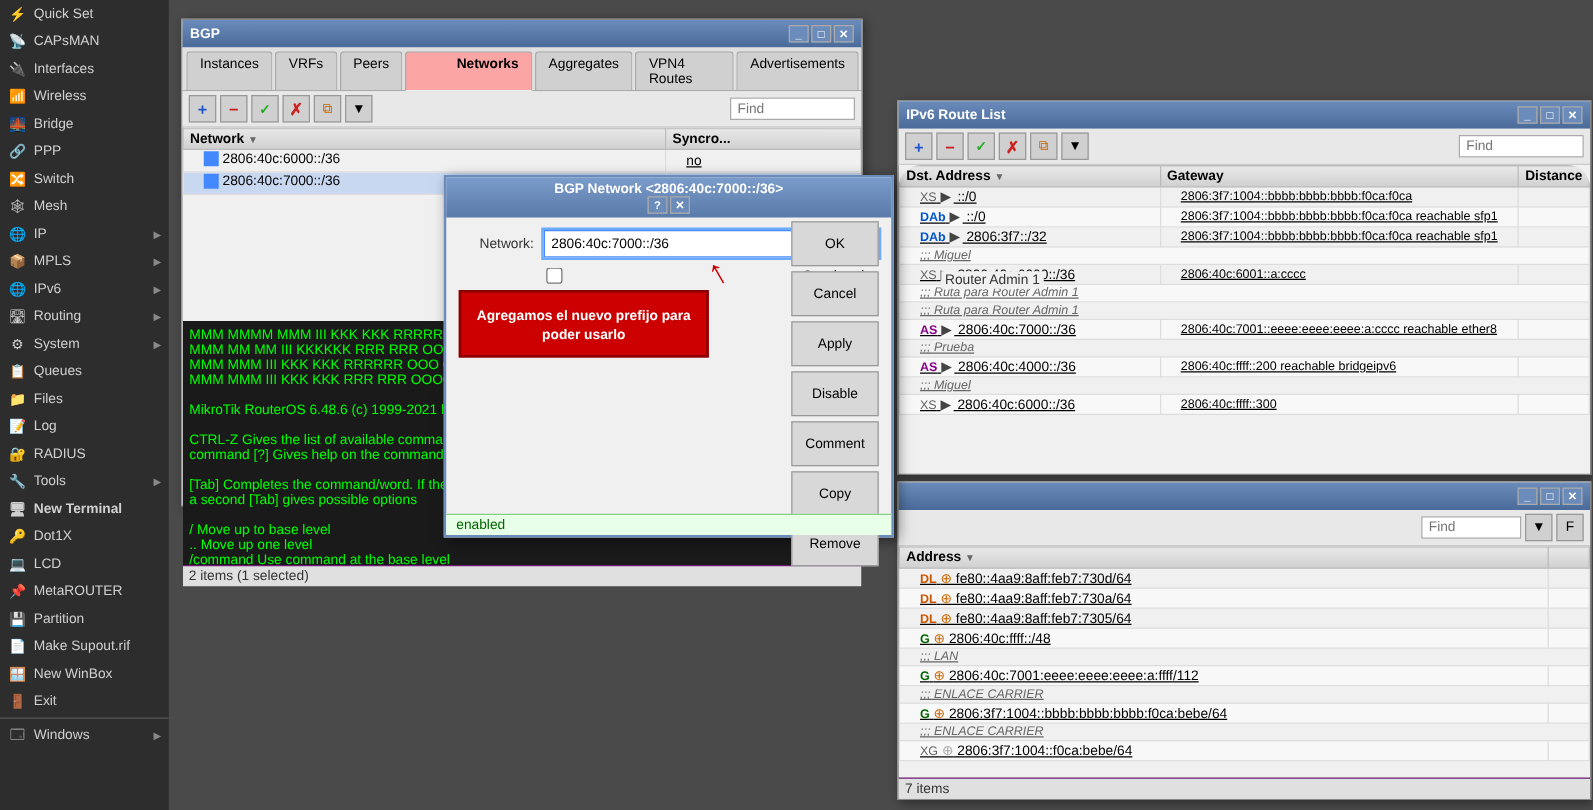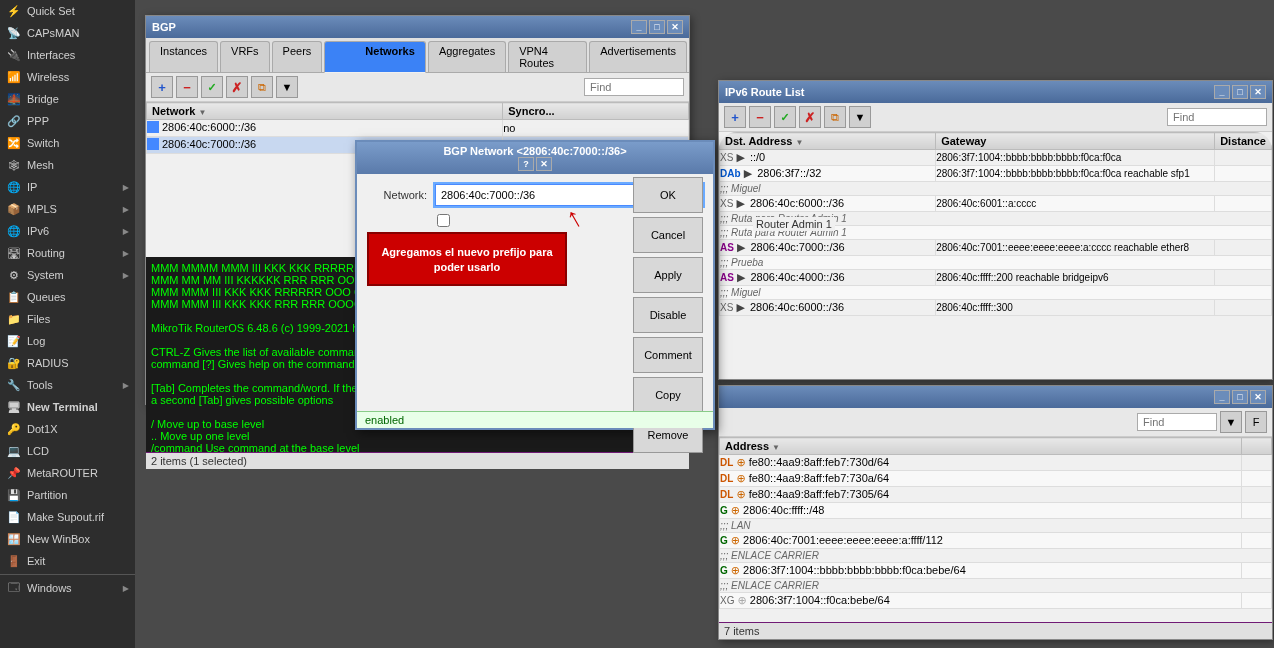--- a/index.html
+++ b/index.html
@@ -43,21 +43,21 @@
 
     
     .tab-bar {
       background: #e0e0e0; display: flex; border-bottom: 1px solid #aaa; padding-top: 3px; padding-left: 3px;
     }
     .tab {
       padding: 3px 10px; background: #d0d0d0; border: 1px solid #aaa;
       border-bottom: none; margin-right: 2px; cursor: pointer; font-size: 11px;
       border-radius: 3px 3px 0 0;
     }
-    .tab.active { background: #3b82f6; border-bottom: 1px solid #f0f0f0; margin-bottom: -1px; font-weight: bold; padding-left: 40px; }
+    .tab.active { background: #fca5a5; border-bottom: 1px solid #f0f0f0; margin-bottom: -1px; font-weight: bold; padding-left: 40px; }
 
     
     .toolbar {
       background: #e8e8e8; display: flex; align-items: center; gap: 3px;
       padding: 3px 5px; border-bottom: 1px solid #ccc;
     }
     .toolbar-btn {
       width: 22px; height: 22px; background: #d0d0d0;
       border: 1px solid #999; display: flex; align-items: center; justify-content: center;
       cursor: pointer; font-size: 11px;
@@ -76,21 +76,21 @@
 
     
     .table-container { overflow: auto; }
     table { width: 100%; border-collapse: collapse; }
     th {
       background: linear-gradient(to bottom, #e8e8e8, #d0d0d0);
       border: 1px solid #bbb; padding: 2px 5px; text-align: left;
       font-weight: bold; cursor: pointer; white-space: nowrap;
     }
     td {
-      border: 1px solid #ddd; padding: 1px 0; white-space: nowrap;
+      border: 1px solid #ddd; padding: 1px 16px; white-space: nowrap; text-decoration: underline;
     }
     tr:nth-child(even) { background: #f8f8f8; }
     tr.selected { background: #c8d8f0 !important; }
 
     
     .status-bar {
       background: #e0e0e0; border-top: 1px solid #701a75;
       padding: 2px 5px; font-size: 10px; color: #333;
     }
 
@@ -430,20 +430,25 @@
           <th style="width:55px;">Distance</th>
         </tr>
       </thead>
       <tbody>
         <tr>
           <td><span class="rt-xs">XS</span> <span class="arrow-indicator">▶</span> ::/0</td>
           <td style="font-size:10px;">2806:3f7:1004::bbbb:bbbb:bbbb:f0ca:f0ca</td>
           <td></td>
         </tr>
         <tr>
+          <td><span class="rt-dab">DAb</span> <span class="arrow-indicator">▶</span> ::/0</td>
+          <td style="font-size:10px;">2806:3f7:1004::bbbb:bbbb:bbbb:f0ca:f0ca reachable sfp1</td>
+          <td></td>
+        </tr>
+        <tr>
           <td><span class="rt-dab">DAb</span> <span class="arrow-indicator">▶</span> 2806:3f7::/32</td>
           <td style="font-size:10px;">2806:3f7:1004::bbbb:bbbb:bbbb:f0ca:f0ca reachable sfp1</td>
           <td></td>
         </tr>
         <tr>
           <td colspan="3" class="sub-row">;;; Miguel</td>
         </tr>
         <tr>
           <td><span class="rt-xs">XS</span> <span class="arrow-indicator">▶</span> 2806:40c:6000::/36</td>
           <td style="font-size:10px;">2806:40c:6001::a:cccc</td>

